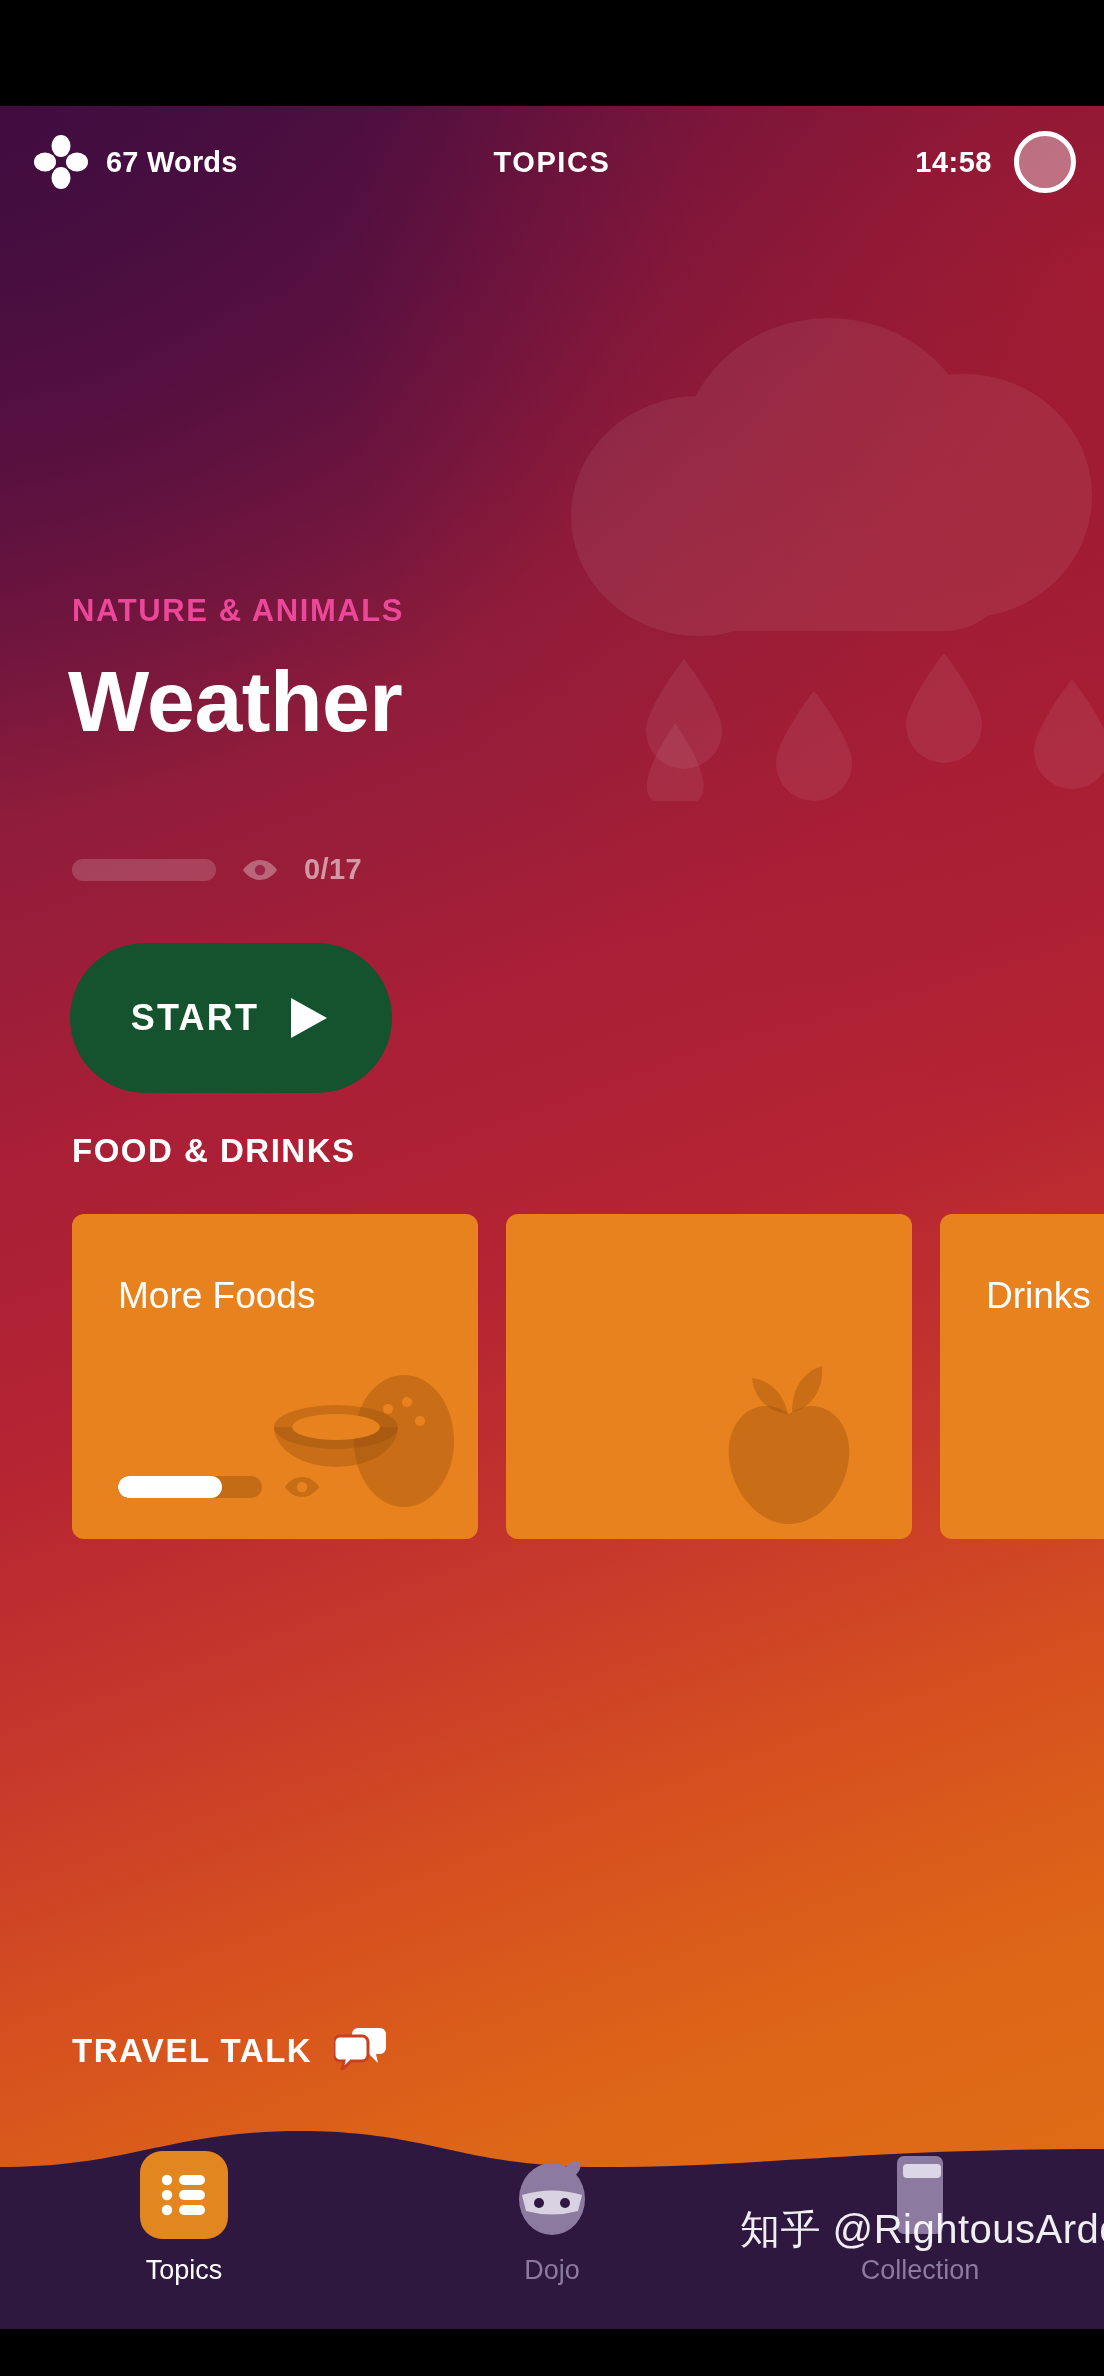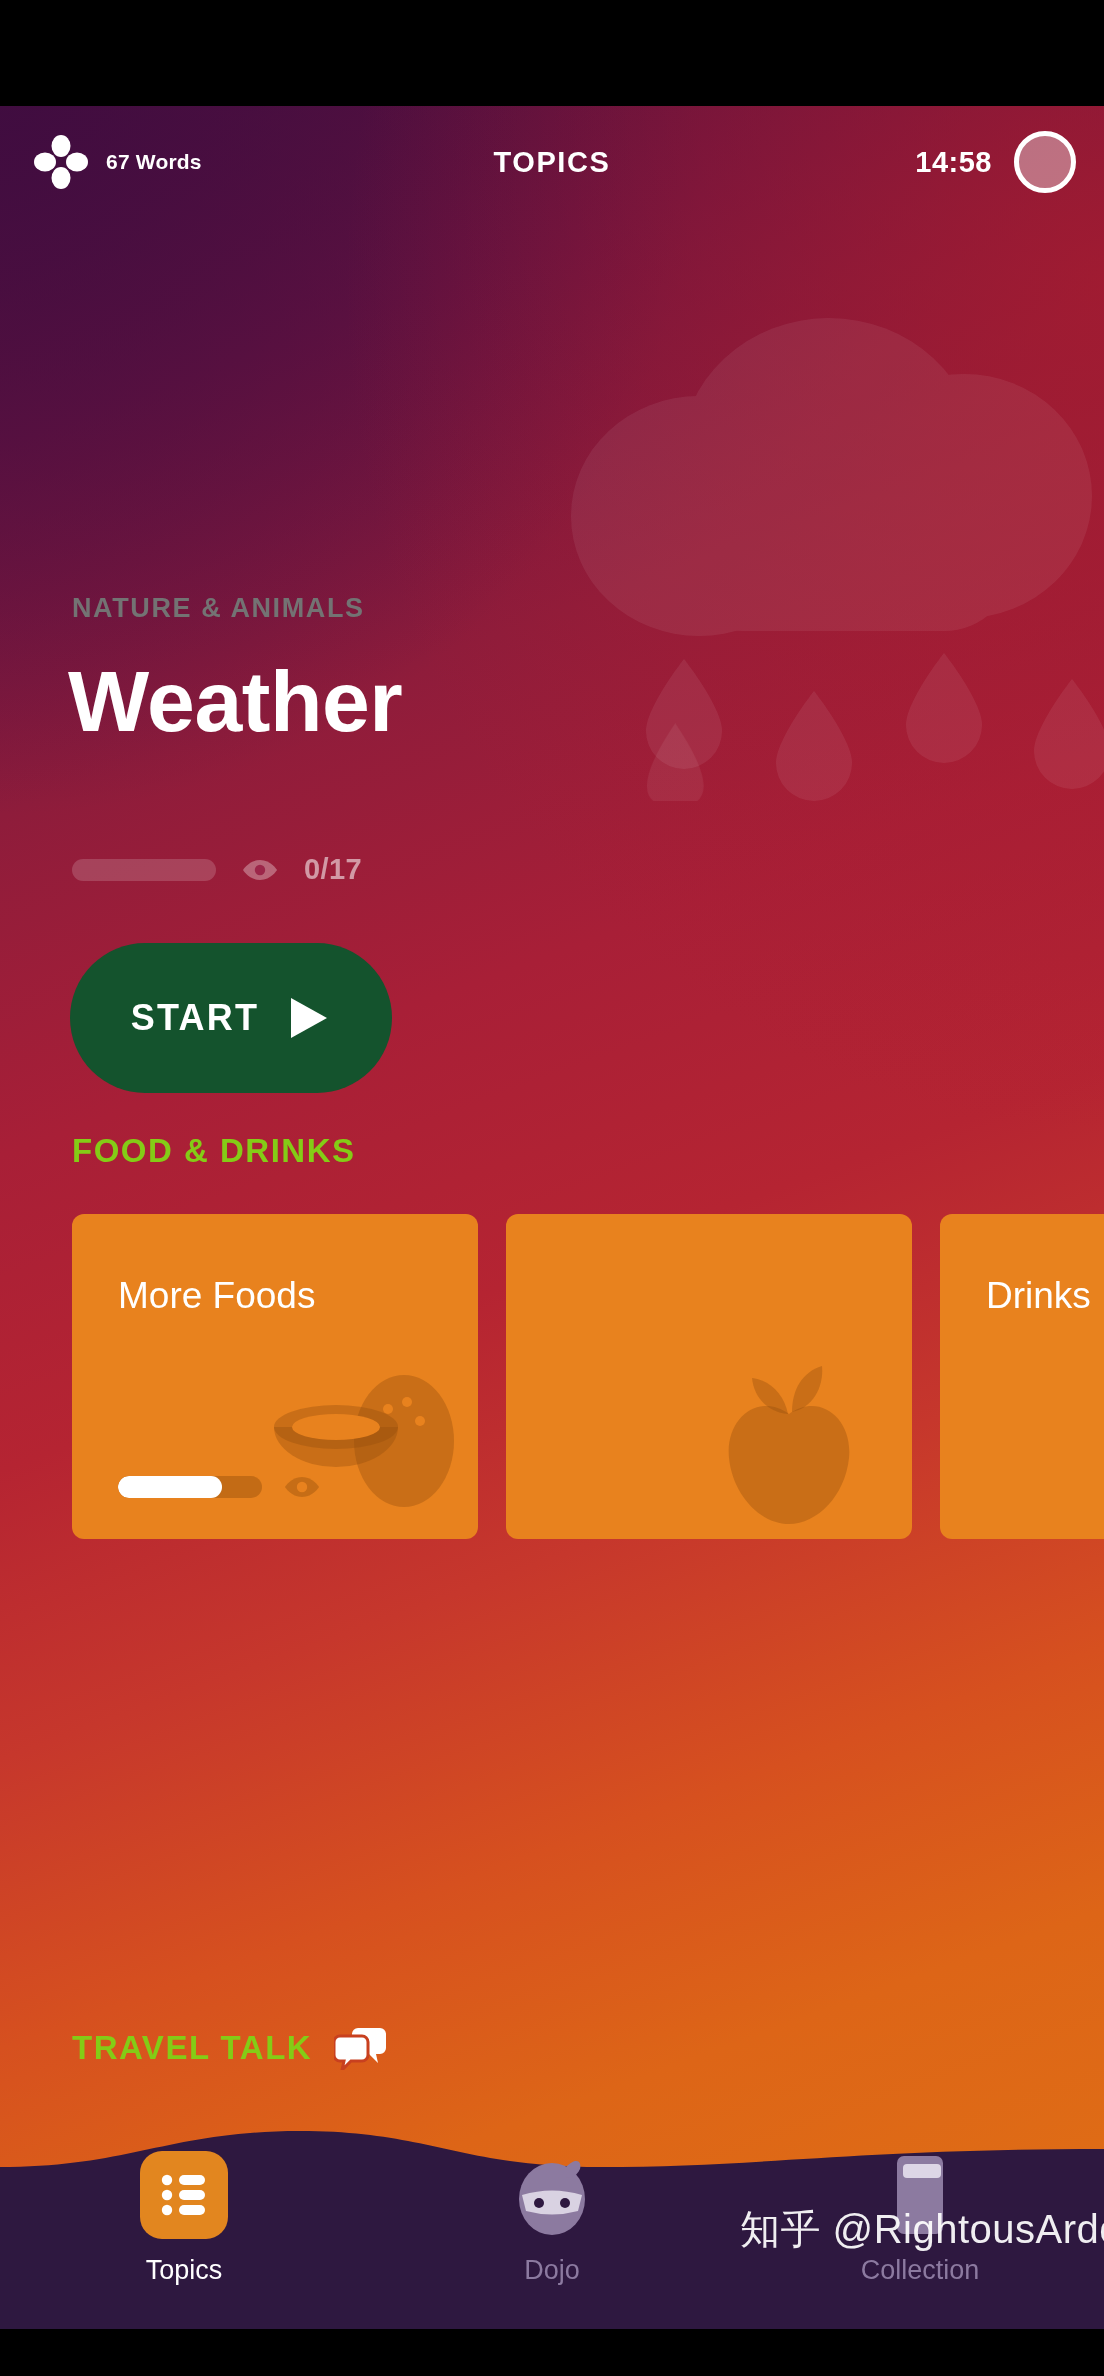--- a/index.html
+++ b/index.html
@@ -64,21 +64,21 @@
   .header{
     position:absolute; left:0; top:0; width:1104px; height:112px;
     display:flex; align-items:center;
   }
   .hdr-left{
     position:absolute; left:34px; top:50%; transform:translateY(-50%);
     display:flex; align-items:center; gap:18px;
   }
   .logo-icon{ width:54px; height:54px; display:block; }
   .words-count{
-    color:#fff; font-size:21px; font-weight:700; letter-spacing:.2px;
+    color:#fff; font-size:29px; font-weight:700; letter-spacing:.2px;
     white-space:nowrap;
   }
   .hdr-title{
     position:absolute; left:0; right:0; top:50%; transform:translateY(-50%);
     text-align:center; color:#fff; font-size:29px; font-weight:700;
     letter-spacing:1.6px;
   }
   .hdr-right{
     position:absolute; right:28px; top:50%; transform:translateY(-50%);
     display:flex; align-items:center; gap:22px;margin-left:12px;
@@ -88,21 +88,21 @@
     width:62px; height:62px; border-radius:50%;
     border:5px solid #fff;
     background:rgba(255,255,255,.38);
     display:block;
   }
 
   
   .hero{ position:absolute; left:0; top:112px; width:1104px; }
   .hero-kicker{
     position:absolute; left:72px; top:375px;
-    color:#737373; font-size:27px; font-weight:700; letter-spacing:1.6px;
+    color:#ec4899; font-size:31px; font-weight:700; letter-spacing:1.6px;
   }
   .hero-title{
     position:absolute; left:68px; top:440px;
     color:#fff; font-size:86px; font-weight:700; letter-spacing:-.5px;
     line-height:1;
   }
   .hero-progress{
     position:absolute; left:72px; top:635px;
     display:flex; align-items:center; gap:26px;
   }
@@ -129,22 +129,22 @@
     display:flex; align-items:center; justify-content:center; gap:26px;
     cursor:pointer;
   }
   .start-btn .lbl{
     color:#fff; font-size:36px; font-weight:700; letter-spacing:2.2px;
   }
 
   
   .sec-head{
     position:absolute; left:72px;
-    color:#84cc16; font-size:33px; font-weight:700; letter-spacing:1.5px;
-    display:flex; align-items:center; gap:22px;
+    color:#ffffff; font-size:33px; font-weight:700; letter-spacing:1.5px;
+    display:flex; align-items:flex-end; gap:22px;
   }
   .sec-sub{
     position:absolute; left:70px;
     color:rgba(255,255,255,.52); font-size:33px; font-weight:400;
     letter-spacing:.2px;
   }
 
   
   .row{
     position:absolute; left:0; width:1104px;

